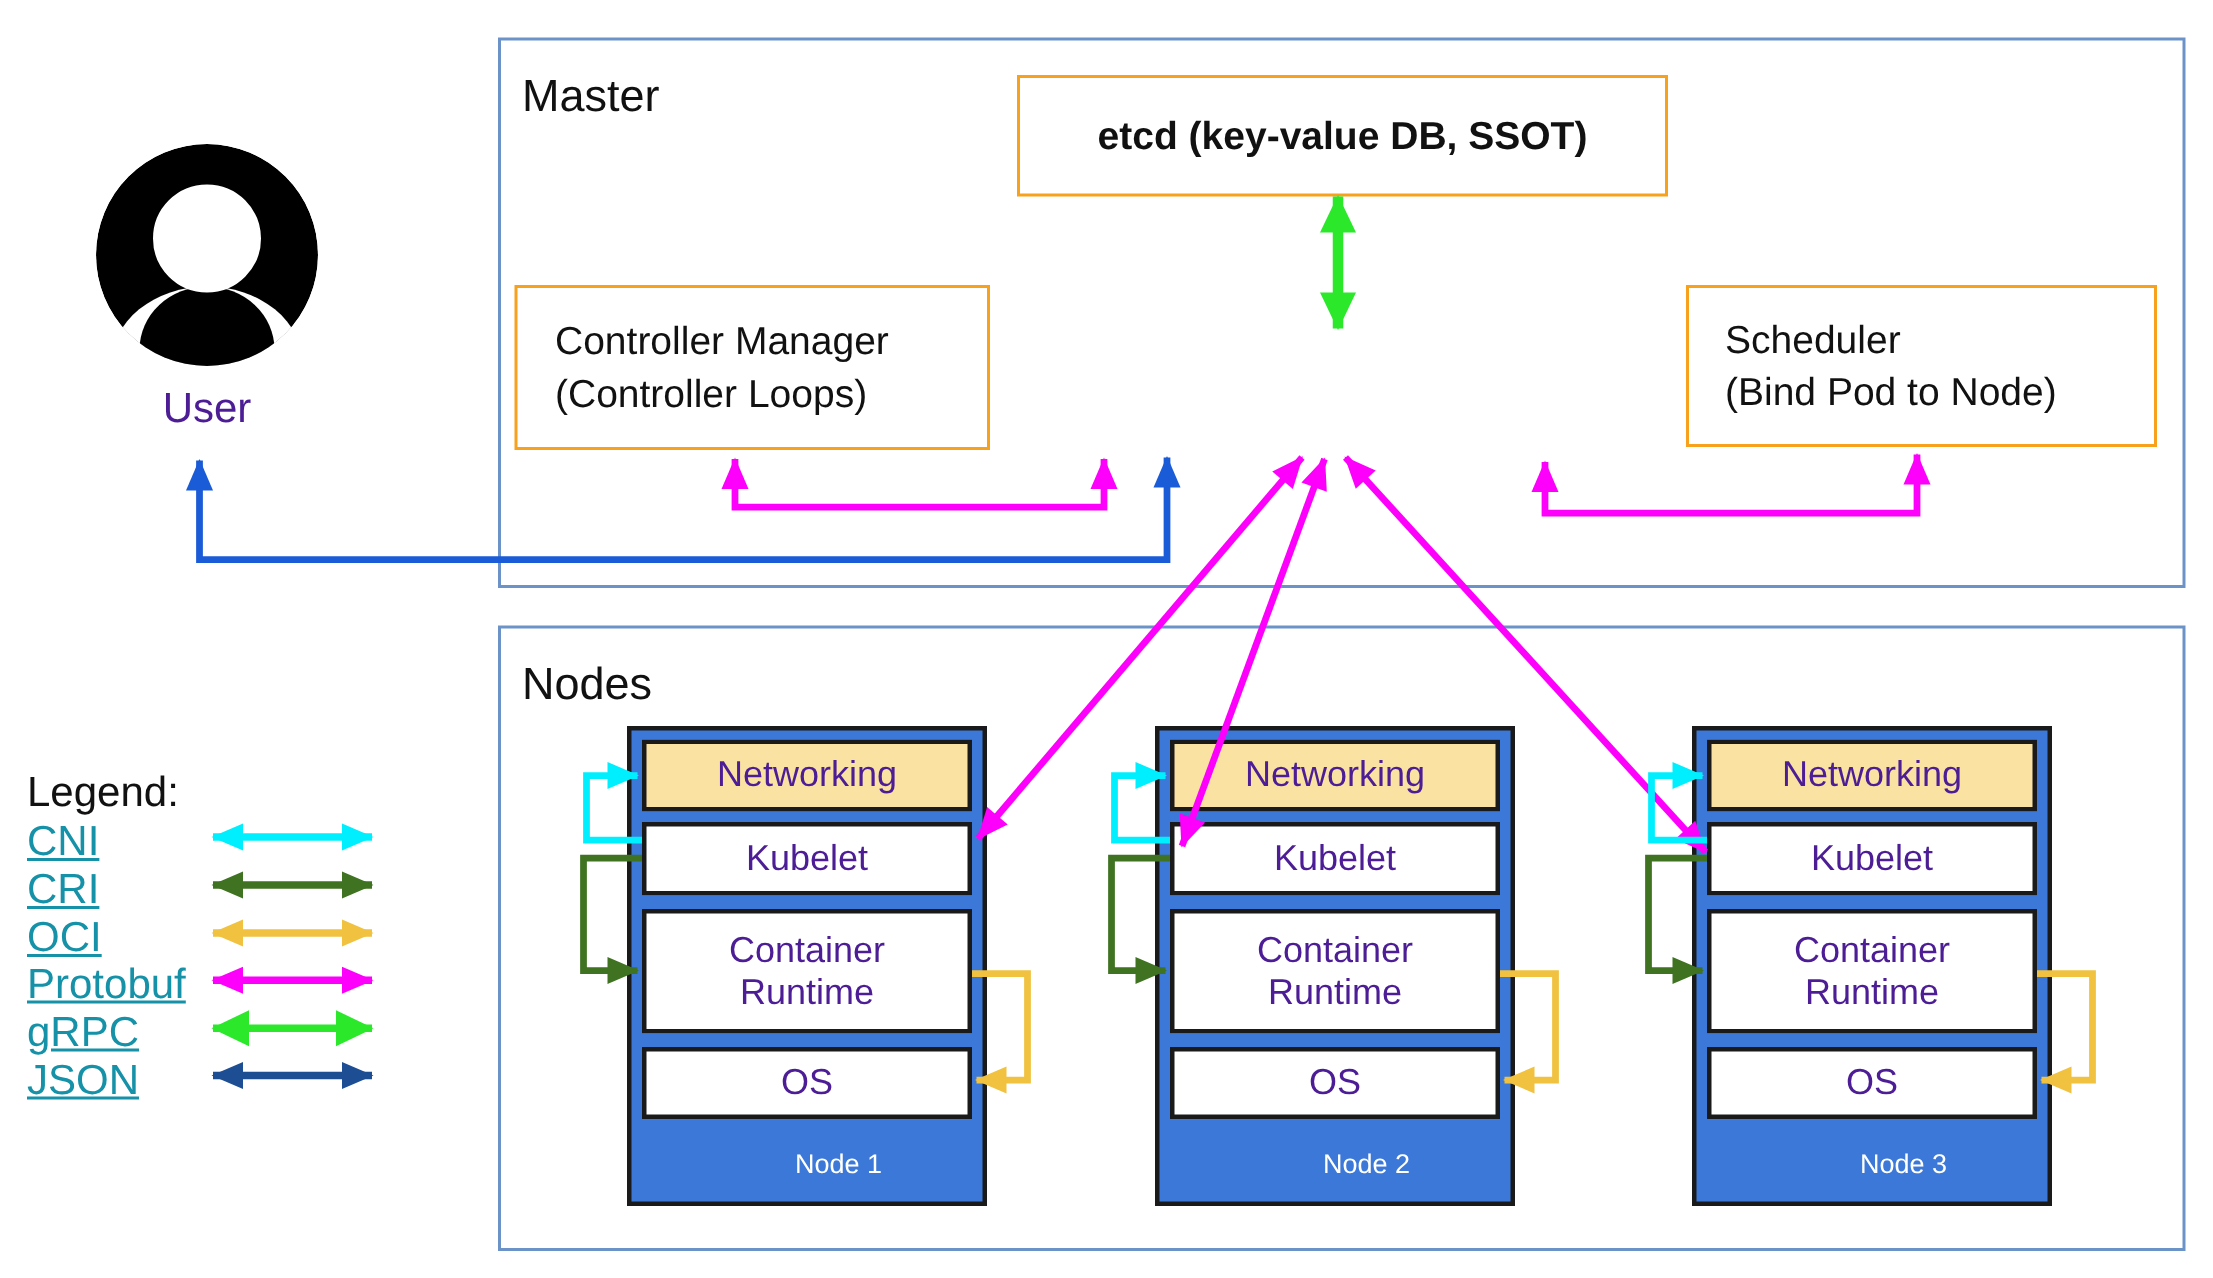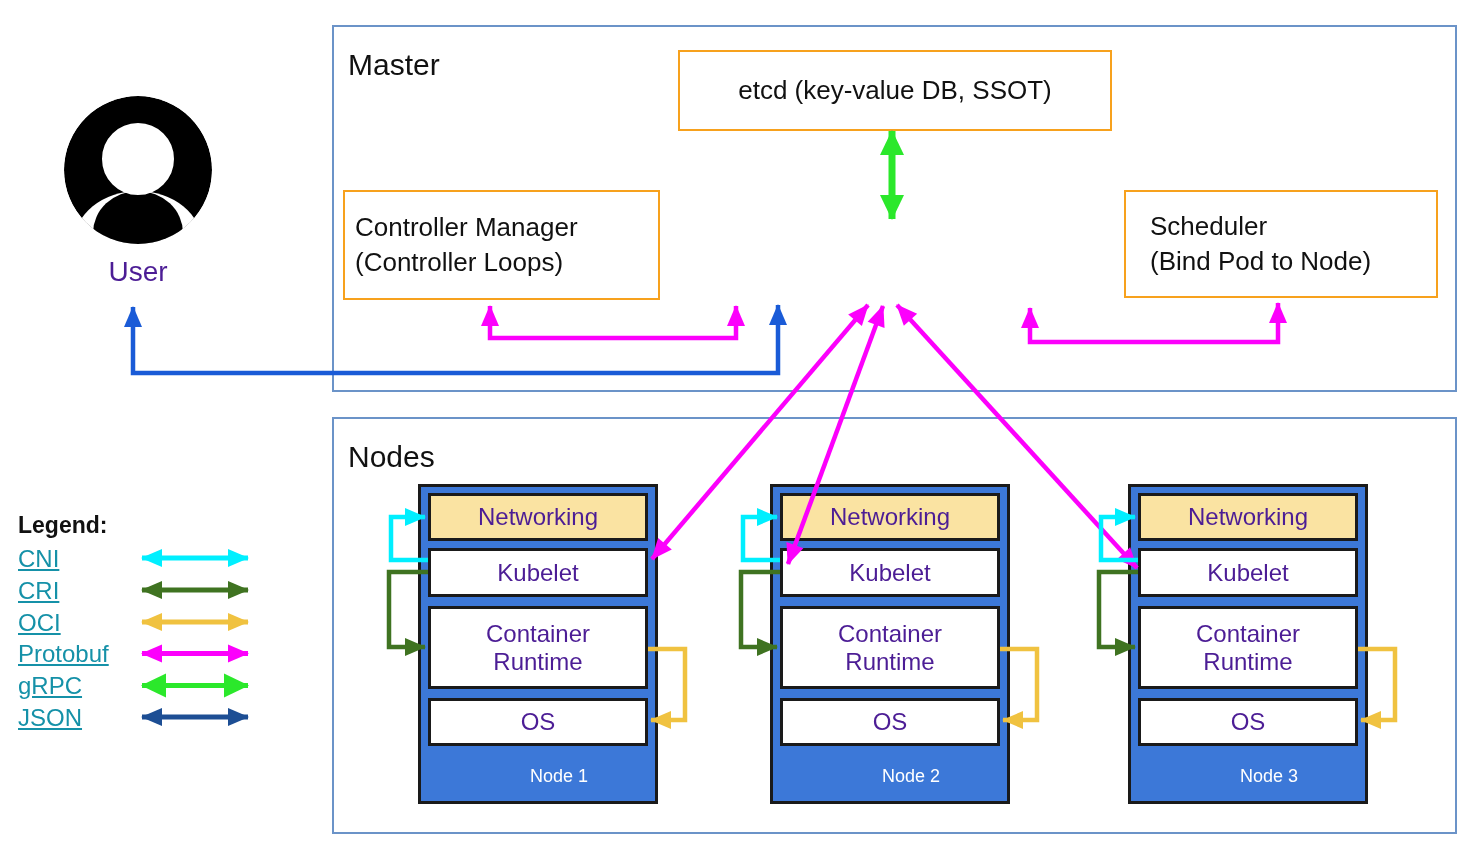--- a/index.html
+++ b/index.html
@@ -2,50 +2,50 @@
 <html style="--c-cni: #00EFFF; --c-cri: #3F7321; --c-oci: #F0C240; --c-protobuf: #FC00FC; --c-grpc: #2BE82B; --c-json: #1D4E94; --c-user-arrow: #1A5BD7; --c-box-orange: #F7A11D; --c-node-fill: #3C78D8; --c-networking-fill: #FAE3A2; --c-link-teal: #1591A8;"><head>
 <meta charset="utf-8">
 <style>
   html,body{margin:0;padding:0;background:#fff;}
   #canvas{position:relative;width:1475px;height:852px;background:#fff;
           font-family:"Liberation Sans", sans-serif;color:#111;overflow:hidden;}
   .frame{position:absolute;border:2px solid #6b93c8;background:transparent;}
   .frame-title{position:absolute;font-size:30px;color:#111;}
   .obox{position:absolute;border:2px solid var(--c-box-orange);background:#fff;
         display:flex;align-items:center;font-size:26px;color:#111;line-height:35px;}
-  .obox.center{justify-content:center;text-align:right;}
+  .obox.center{justify-content:center;text-align:right;font-weight:bold;}
   .obox.left{justify-content:flex-start;text-align:left;}
   .node{position:absolute;top:484px;width:240px;height:320px;background:var(--c-node-fill);
         border:3px solid #1a1a1a;box-sizing:border-box;}
   .layer{position:absolute;left:7px;width:220px;background:#fff;border:3px solid #1a1a1a;
          box-sizing:border-box;display:flex;align-items:center;justify-content:center;
          font-size:24px;text-align:center;color:#4c1d95;}
   .layer.networking{background:var(--c-networking-fill);}
   .layer .wrap{display:block;width:150px;}
   .node-label{position:absolute;left:0;bottom:14px;width:100%;text-align:center;
               color:#fff;font-size:18px;margin-left:21px;}
   .user-wrap{position:absolute;left:63px;top:95px;width:150px;}
   .user-label{position:absolute;left:63px;top:256px;width:150px;text-align:center;
               font-size:28px;color:#4c1d95;}
-  .legend-title{position:absolute;left:18px;top:512px;font-size:23px;color:#111;font-weight:bold;}
-  .legend-link{position:absolute;left:18px;font-size:24px;color:var(--c-link-teal);
+  .legend-title{position:absolute;left:18px;top:512px;font-size:28px;color:#111;}
+  .legend-link{position:absolute;left:18px;font-size:28px;color:var(--c-link-teal);
                text-decoration:underline;cursor:pointer;}
   svg.overlay{position:absolute;left:0;top:0;pointer-events:none;}
 </style>
 </head>
 <body>
 
 <div id="canvas">
 
   <div class="frame" style="left:332px;top:25px;width:1121px;height:363px;"></div>
   <div class="frame-title" style="left:348px;top:48px;">Master</div>
 
   <div class="obox center" style="left:678px;top:50px;width:430px;height:77px;">etcd (key-value DB, SSOT)</div>
 
-  <div class="obox left" style="left:343px;top:190px;width:317px;height:110px;padding-left:10px;box-sizing:border-box;">
+  <div class="obox left" style="left:343px;top:190px;width:317px;height:110px;padding-left:25px;box-sizing:border-box;">
     <div>
       <div>Controller Manager</div>
       <div>(Controller Loops)</div>
     </div>
   </div>
 
 
   <div class="obox left" style="left:1124px;top:190px;width:314px;height:108px;padding-left:24px;box-sizing:border-box;">
     <div>
       <div>Scheduler</div>

